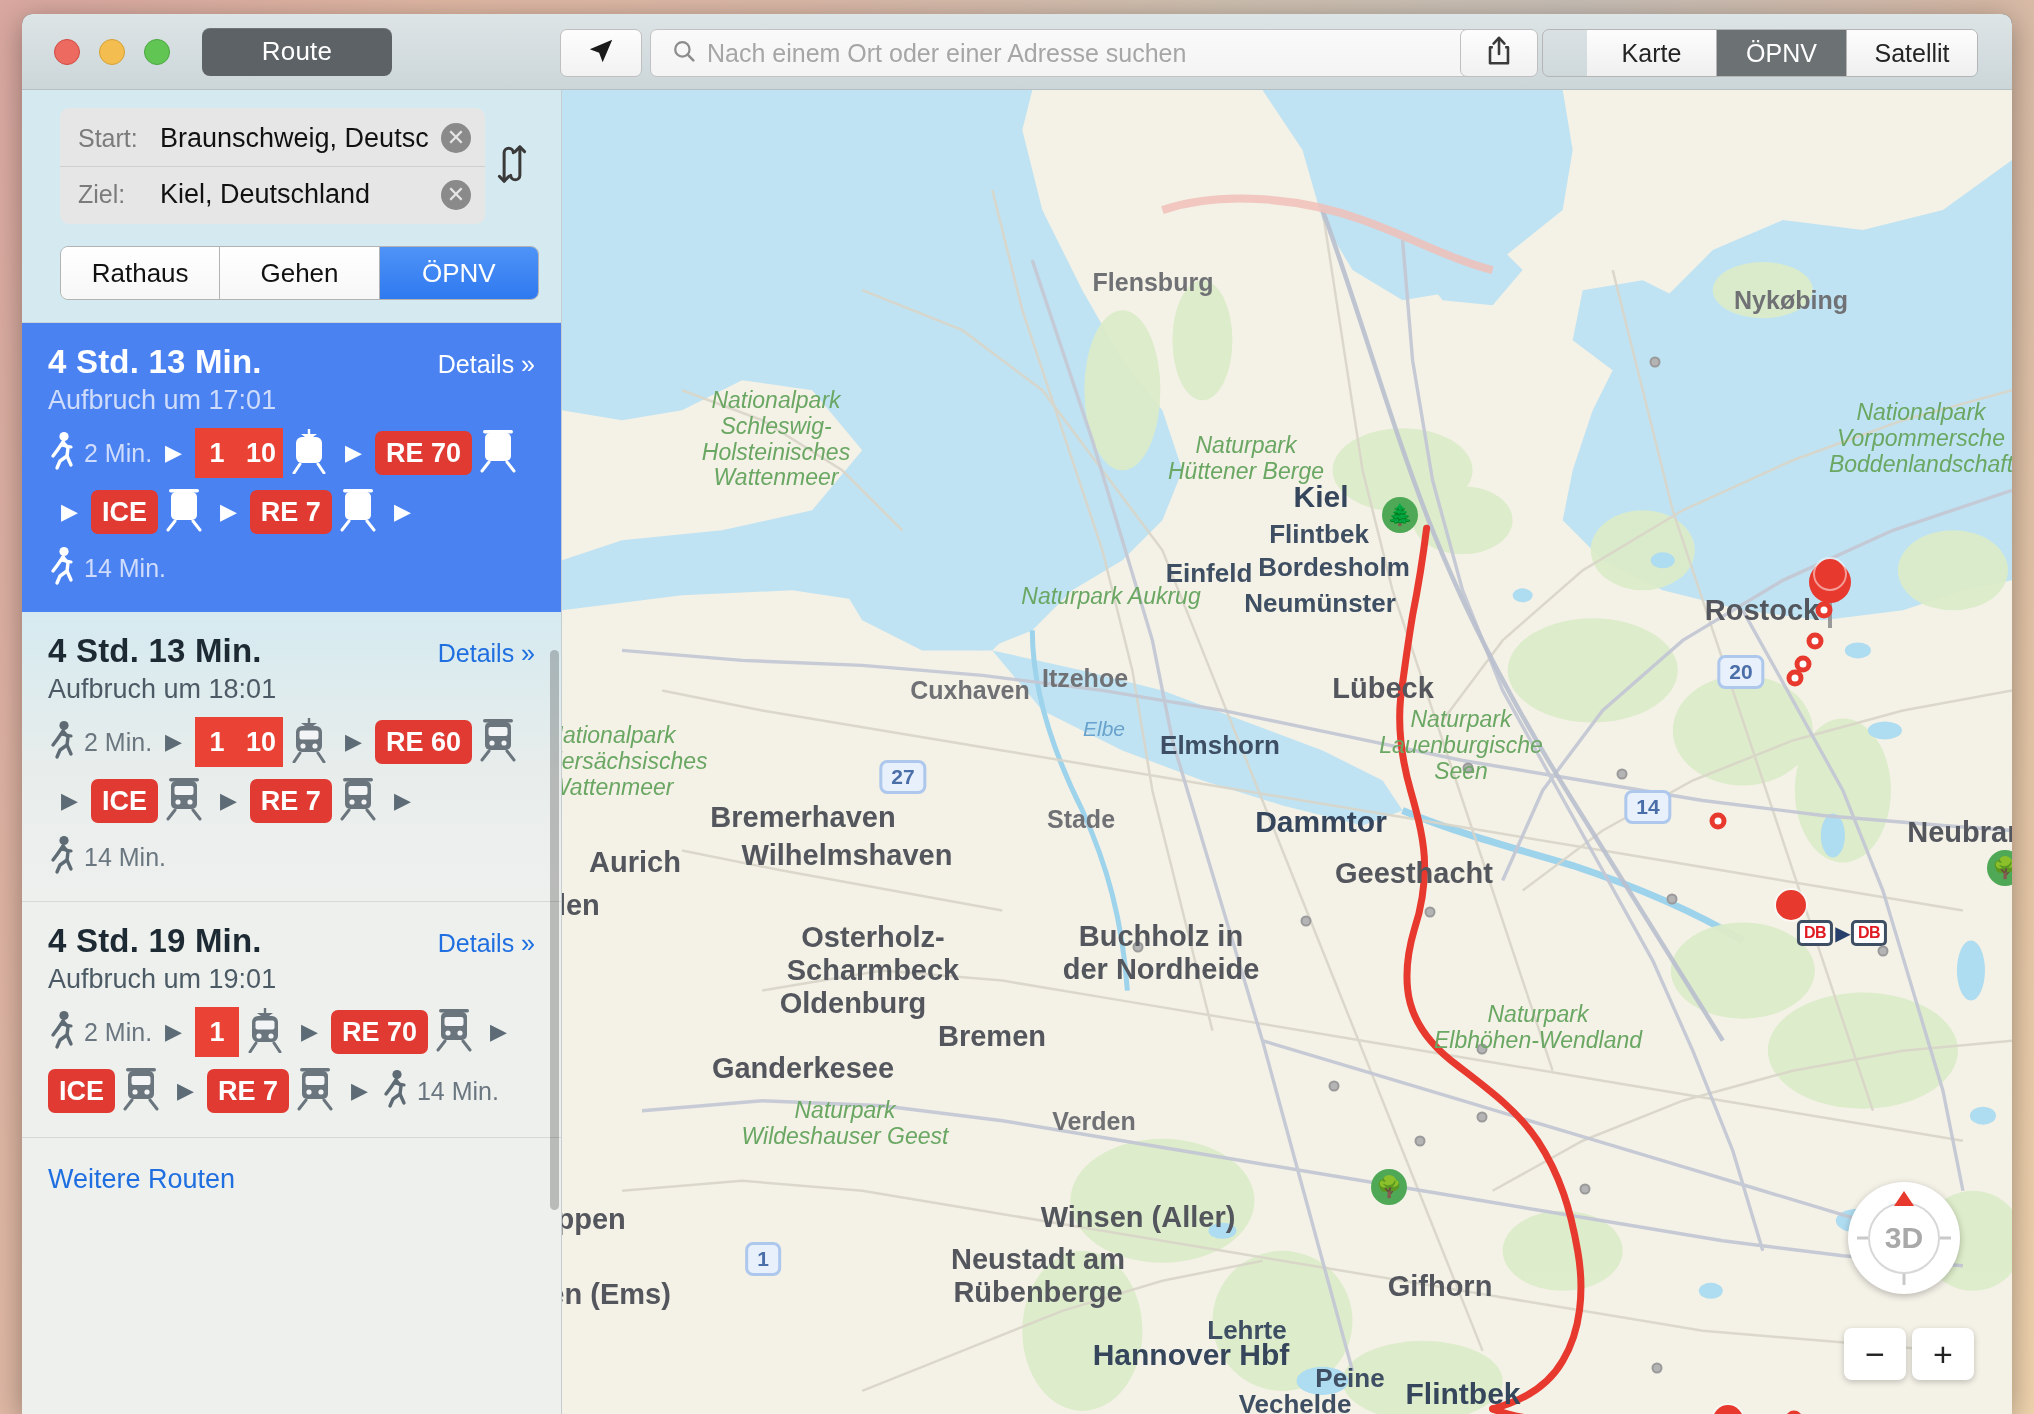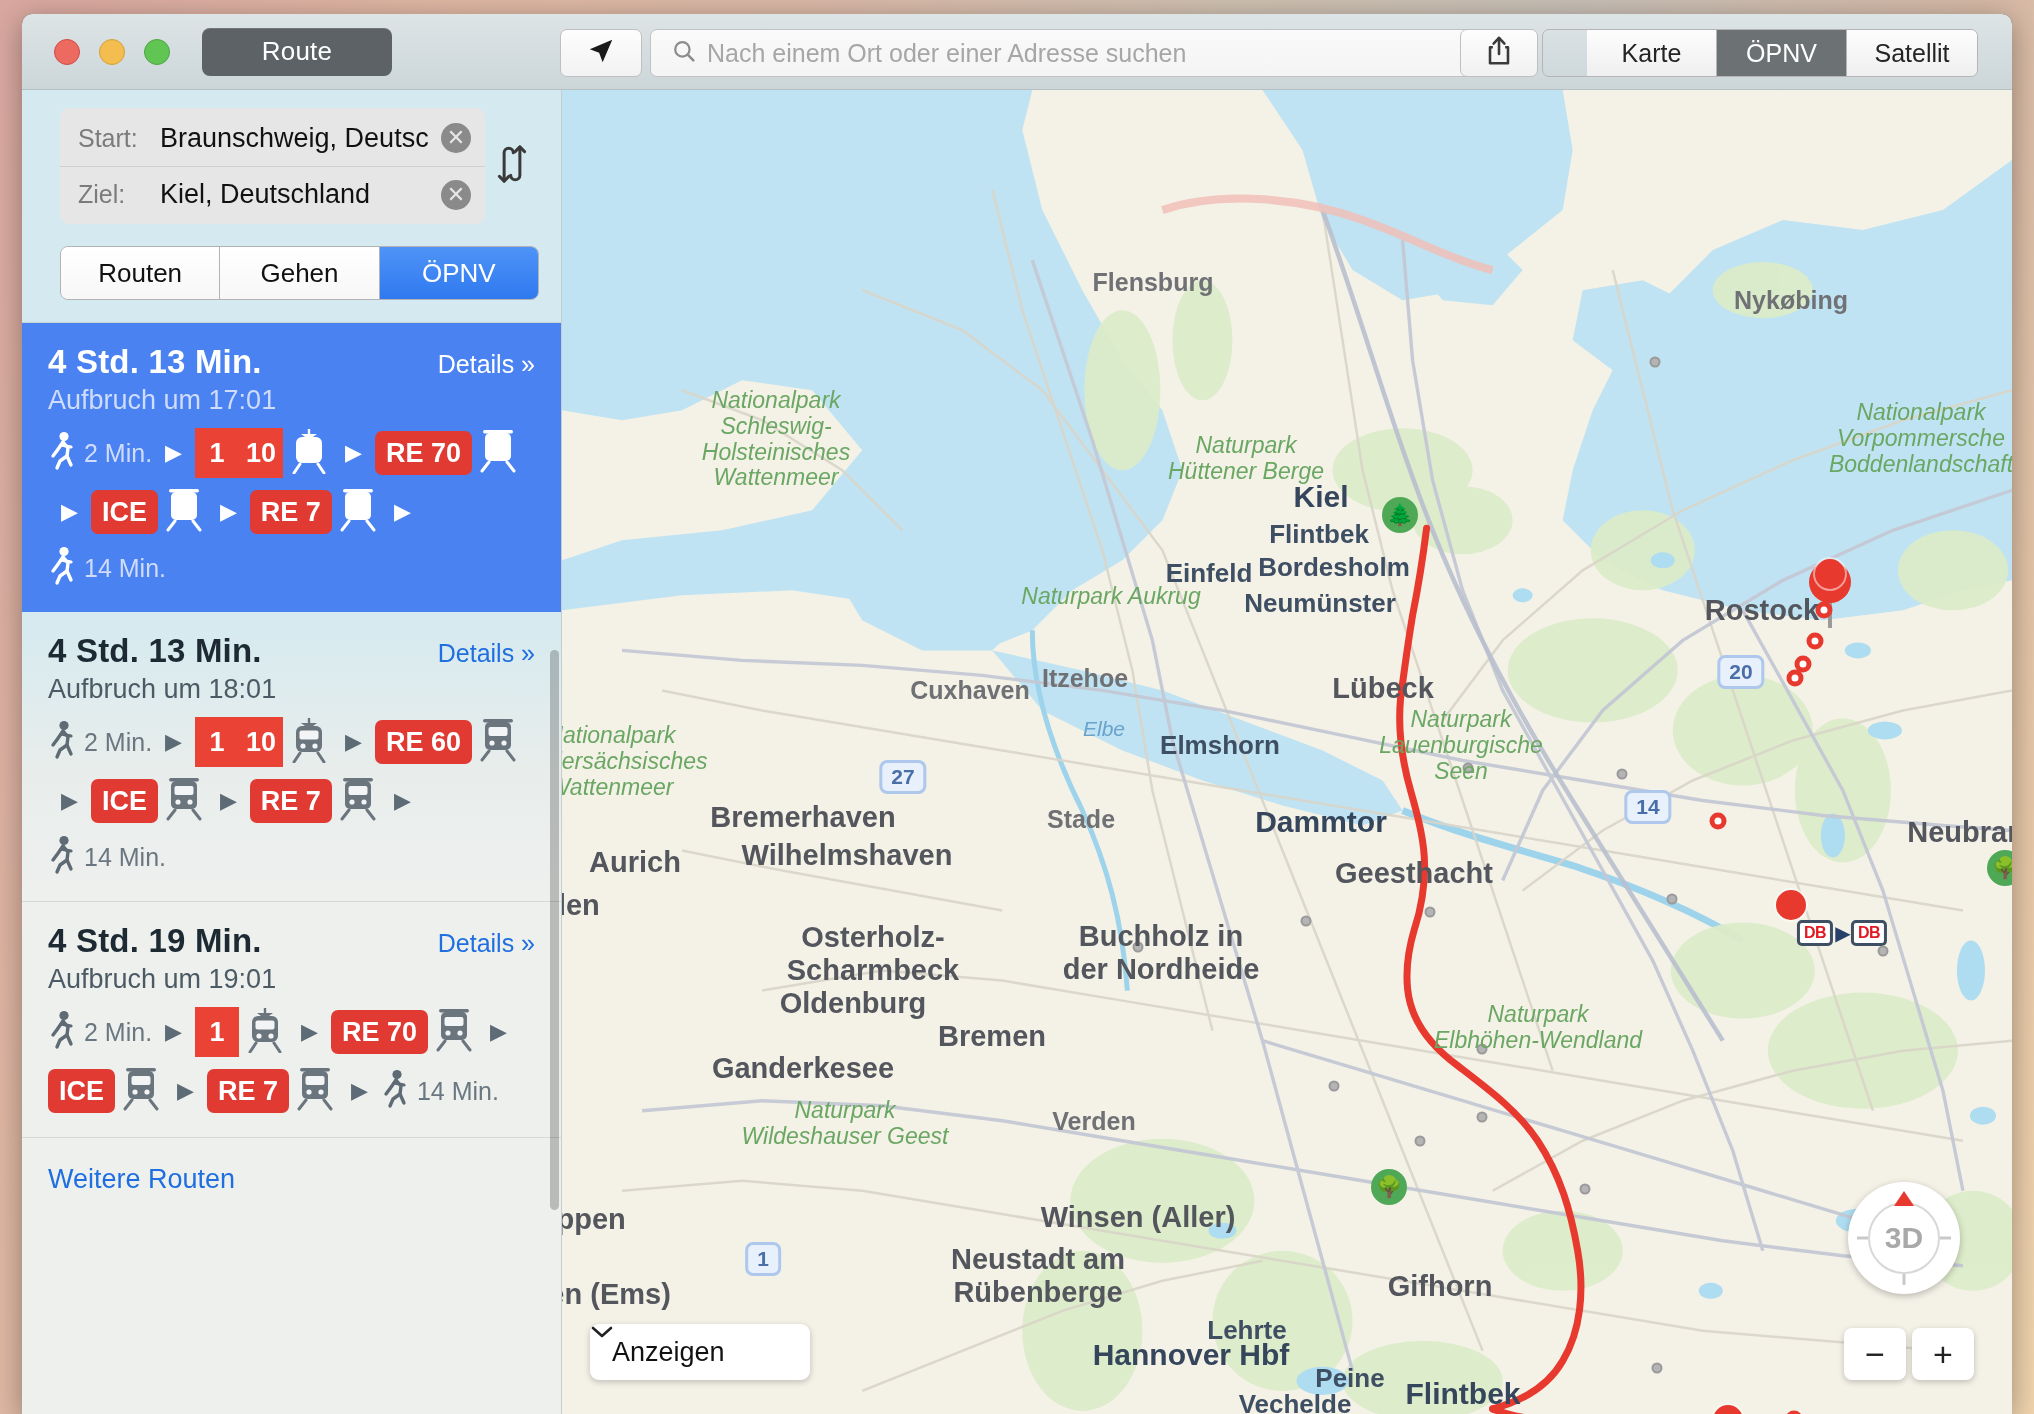--- a/index.html
+++ b/index.html
@@ -399,21 +399,21 @@
                 <path d="M7 29V7.5a3.5 3.5 0 0 1 7 0" fill="none" stroke="#3a3a3a" stroke-width="2.3" stroke-linecap="round"></path>
                 <path d="M3.4 25.4 7 29l3.6-3.6" fill="none" stroke="#3a3a3a" stroke-width="2.3" stroke-linecap="round" stroke-linejoin="round"></path>
                 <path d="M19 3v21.5a3.5 3.5 0 0 1-7 0" fill="none" stroke="#3a3a3a" stroke-width="2.3" stroke-linecap="round"></path>
                 <path d="M22.6 6.6 19 3l-3.6 3.6" fill="none" stroke="#3a3a3a" stroke-width="2.3" stroke-linecap="round" stroke-linejoin="round"></path>
               </svg>
             </span>
           </div>
         </div>
 
         <div id="modes">
-          <div class="m">Routen</div>
+          <div class="m">Rathaus</div>
           <div class="m">Gehen</div>
           <div class="m on">ÖPNV</div>
         </div>
 
       </div>
 
       <div id="routes">
           <div class="rcard sel">
             <div class="rtop">
               <div class="rdur">4 Std. 13 Min.</div>
@@ -867,28 +867,20 @@
             <div>Neustadt am</div>
             <div>Rübenberge</div>
           </div>
           <div class="shield" style="left: 341px; top: 669px;">27</div>
           <div class="shield" style="left: 1179px; top: 564px;">20</div>
           <div class="shield" style="left: 1086px; top: 699px;">14</div>
           <div class="shield" style="left: 201px; top: 1151px;">1</div>
           <div class="maplabel lbl-water" style="left: 542px; top: 639px;">Elbe</div>
         </div>
 
-      <div id="anzeigen">
-        <span>Anzeigen</span>
-        <span>
-          <svg width="24" height="16" viewBox="0 0 24 16">
-              <path d="M3 4 12 12 21 4" fill="none" stroke="#222" stroke-width="2.6" stroke-linecap="round" stroke-linejoin="round"></path>
-            </svg>
-        </span>
-      </div>
 
       <div id="compass">
         <div class="ntri"></div>
         <div class="tickl"></div>
         <div class="tickr"></div>
         <div class="tickb"></div>
         <div class="inner">3D</div>
       </div>
 
       <div id="zoomctl">

